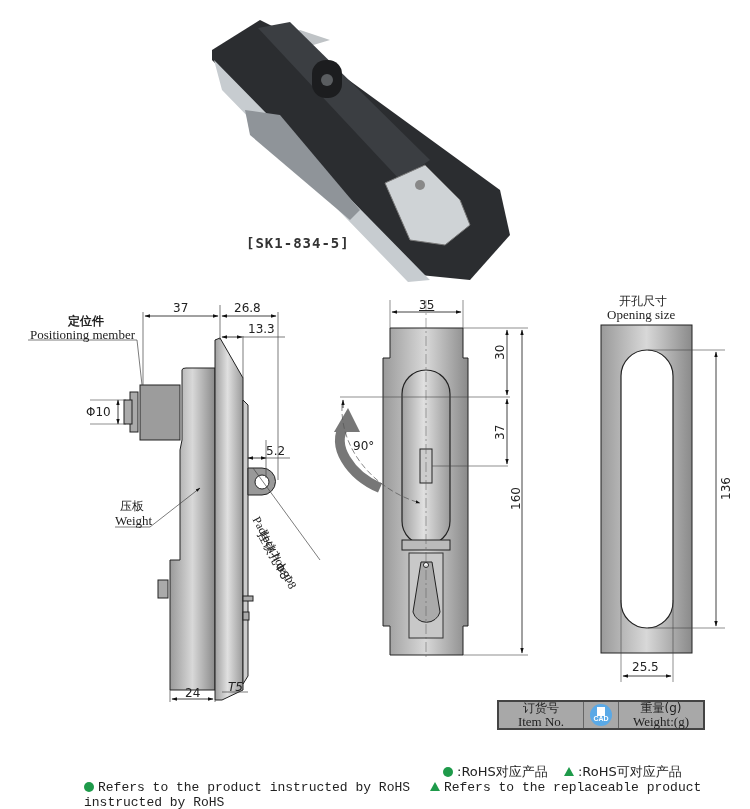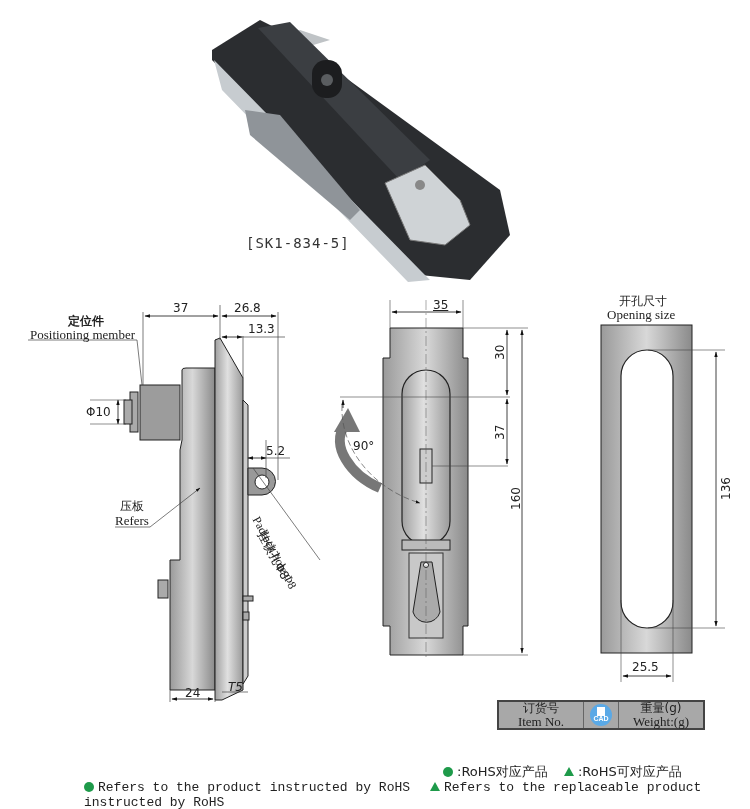--- a/index.html
+++ b/index.html
@@ -2,21 +2,21 @@
 <html><head>
 <meta charset="utf-8">
 <style>
   html, body { margin:0; padding:0; background:#ffffff; }
   body { width:750px; height:809px; position:relative; overflow:hidden; font-family:"Liberation Sans", sans-serif; color:#222; }
   .abs { position:absolute; }
   .dim { font-family:"DejaVu Sans", sans-serif; font-size:12px; color:#222; }
   .serif { font-family:"Liberation Serif", serif; }
   .cn { font-family:"DejaVu Sans", sans-serif; font-size:12px; }
   svg { position:absolute; left:0; top:0; }
-  .caption { font-family:"DejaVu Sans Mono", monospace; font-size:14px; letter-spacing:1px; color:#333; }
+  .caption { font-family:"DejaVu Sans Mono", monospace; font-size:14px; letter-spacing:1px; color:#333;font-weight:bold; }
   table.spec { position:absolute; left:497px; top:700px; border-collapse:collapse; border:2px solid #444; }
   table.spec td { border:1px solid #666; text-align:center; padding:0; }
   .hdr { background:#a8a8a8; height:22px; line-height:13px; font-size:12px; }
   .hdr .cn-l { font-family:"DejaVu Sans", sans-serif; font-size:12px; }
   .hdr .en-l { font-family:"Liberation Serif", serif; font-size:13px; }
   .row td { height:22px; font-family:"DejaVu Sans Mono", monospace; font-size:13px; }
   .cad-badge { display:inline-block; width:22px; height:22px; border-radius:50%; background:#5aa9e6; color:#fff; font-size:7px; line-height:30px; position:relative; font-weight:bold; }
   .cad-badge::before { content:""; position:absolute; left:7px; top:3px; width:8px; height:9px; background:#fff; }
   .legend1 { position:absolute; left:443px; top:763px; font-size:13px; font-family:"DejaVu Sans", sans-serif; }
   .legend2 { position:absolute; left:84px; top:780px; font-size:13px; font-family:Liberation Mono, monospace; }
@@ -142,27 +142,27 @@
 <div class="abs caption" style="left:246px;top:235px;">[SK1-834-5]</div>
 
 <div class="abs cn" style="left:68px;top:313px;font-weight:bold;">定位件</div>
 <div class="abs serif" style="left:30px;top:327px;font-size:13px;">Positioning member</div>
 <div class="abs dim" style="left:173px;top:301px;">37</div>
 <div class="abs dim" style="left:234px;top:301px;">26.8</div>
 <div class="abs dim" style="left:248px;top:322px;text-align:right;">13.3</div>
 <div class="abs dim" style="left:86px;top:405px;">Φ10</div>
 <div class="abs dim" style="left:266px;top:444px;">5.2</div>
 <div class="abs cn" style="left:120px;top:498px;">压板</div>
-<div class="abs serif" style="left:115px;top:513px;font-size:13px;">Refers</div>
+<div class="abs serif" style="left:115px;top:513px;font-size:13px;">Weight</div>
 <div class="abs cn" style="left:268px;top:528px;transform:rotate(62deg);transform-origin:left top;white-space:nowrap;">挂锁孔Φ8</div>
 <div class="abs serif" style="left:262px;top:514px;font-size:12px;transform:rotate(62deg);transform-origin:left top;white-space:nowrap;">Padlock hole Φ8</div>
 <div class="abs dim" style="left:185px;top:686px;">24</div>
 <div class="abs dim" style="left:228px;top:680px;font-style:italic;">T5</div>
 
-<div class="abs dim" style="left:433px;top:298px;text-decoration:underline;">35</div>
+<div class="abs dim" style="left:419px;top:298px;text-decoration:underline;">35</div>
 <div class="abs dim" style="left:493px;top:360px;transform:rotate(-90deg);transform-origin:left top;">30</div>
 <div class="abs dim" style="left:493px;top:440px;transform:rotate(-90deg);transform-origin:left top;">37</div>
 <div class="abs dim" style="left:509px;top:510px;transform:rotate(-90deg);transform-origin:left top;">160</div>
 <div class="abs dim" style="left:353px;top:439px;">90°</div>
 
 <div class="abs cn" style="left:619px;top:293px;">开孔尺寸</div>
 <div class="abs serif" style="left:607px;top:307px;font-size:13px;">Opening size</div>
 <div class="abs dim" style="left:719px;top:500px;transform:rotate(-90deg);transform-origin:left top;">136</div>
 <div class="abs dim" style="left:632px;top:660px;">25.5</div>
 

